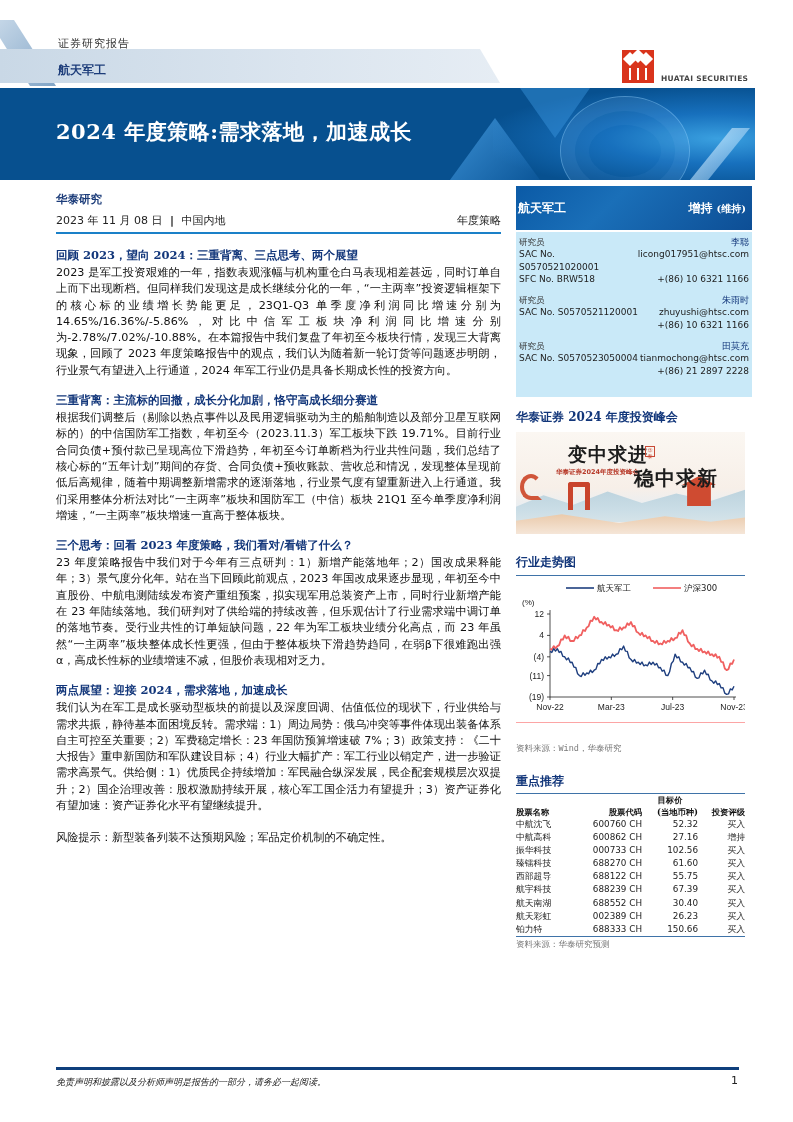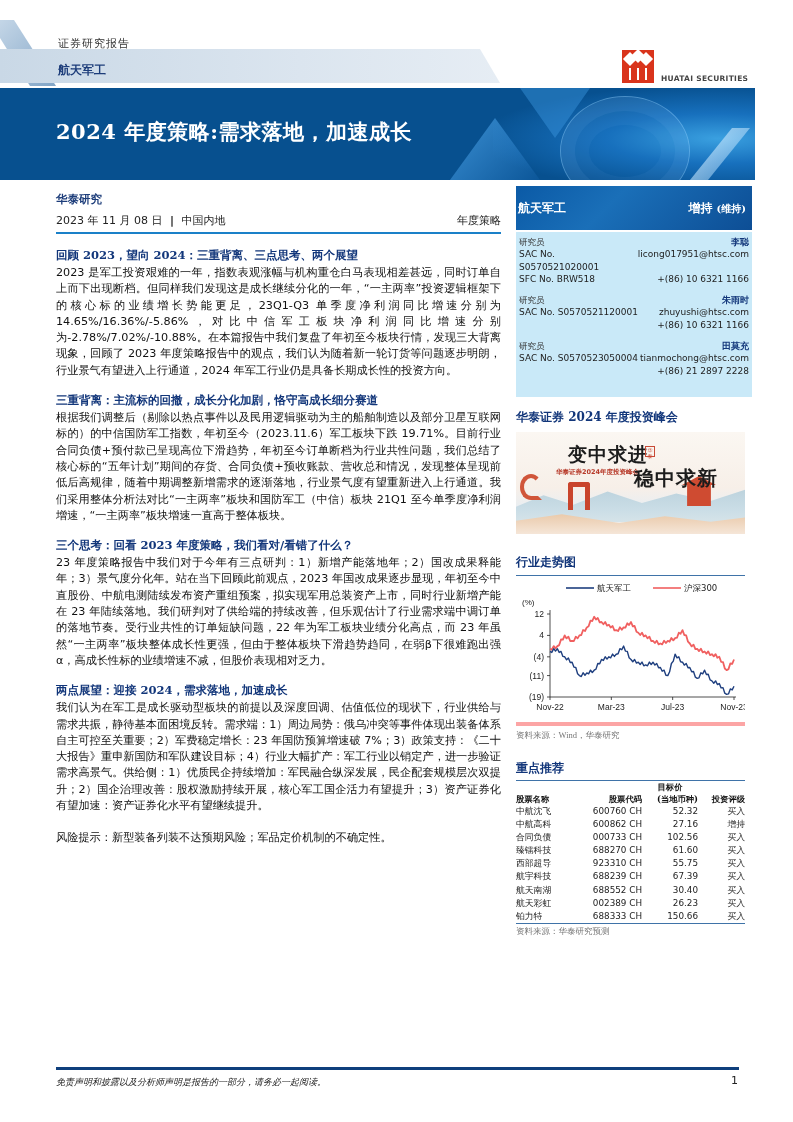--- a/index.html
+++ b/index.html
@@ -42,38 +42,38 @@
   
   .right { position: absolute; left: 516px; top: 186px; width: 236px; }
   .rating-bar { height: 44px; background: linear-gradient(135deg, #0b5aa6 0%, #1a6fb8 40%, #0d4e95 100%); color: #fff; display: flex; justify-content: space-between; align-items: center; padding: 0 6px 0 2px; font-weight: bold; font-size: 12px; font-family: "DejaVu Serif", serif; }
   .rating-bar .r { font-size: 12px; }
   .rating-bar .r small { font-size: 10px; margin-left: 4px; }
   .analysts { background: #c9e9f8; padding: 4px 3px 20px 3px; margin-top: 2px; font-size: 9px; color: #222; }
   .analyst { margin-bottom: 9px; }
   .analyst:last-child { margin-bottom: 0; }
   .analyst .row { display: flex; justify-content: space-between; line-height: 12.3px; }
   .analyst .lbl { font-size: 8.5px; color: #333; font-family: "DejaVu Serif", serif; }
-  .analyst .name { font-weight: bold; color: #12367a; font-family: "DejaVu Serif", serif; }
+  .analyst .name { font-weight: normal; color: #12367a; font-family: "DejaVu Serif", serif; }
 
   .summit-title { margin-top: 12px; font-size: 12px; font-weight: bold; color: #12367a; font-family: "DejaVu Serif", serif; }
   .summit-img { margin-top: 6px; width: 229px; height: 102px; position: relative; overflow: hidden; background: linear-gradient(180deg, #fbf7f2 0%, #f7efe8 55%, #e8eef3 75%, #f3ece6 100%); }
   .summit-img .m1 { position: absolute; left: 0; bottom: 12px; width: 229px; height: 38px; background: linear-gradient(180deg, #a9c8d8, #cfe1e8); clip-path: polygon(0 60%, 12% 30%, 25% 55%, 40% 20%, 55% 50%, 70% 25%, 85% 45%, 100% 15%, 100% 100%, 0 100%); opacity:.8; }
   .summit-img .m2 { position: absolute; left: 0; bottom: 0; width: 229px; height: 22px; background: linear-gradient(180deg, #e9c7a6, #f5e6d8); clip-path: polygon(0 40%, 20% 10%, 45% 50%, 65% 20%, 85% 45%, 100% 25%, 100% 100%, 0 100%); }
   .summit-img .arch { position: absolute; left: 52px; top: 50px; width: 22px; height: 28px; border: 5px solid #c9442c; border-bottom: none; border-radius: 3px 3px 0 0; }
   .summit-img .temple { position: absolute; left: 166px; top: 44px; width: 34px; height: 30px; background: #cf4b31; clip-path: polygon(50% 0, 100% 30%, 85% 30%, 85% 100%, 15% 100%, 15% 30%, 0 30%); }
   .summit-img .big1 { position: absolute; left: 52px; top: 10px; font-size: 19px; font-weight: bold; color: #1c1c1c; font-family: "DejaVu Serif", serif; letter-spacing: 1px; }
   .summit-img .big2 { position: absolute; left: 118px; top: 33px; font-size: 20px; font-weight: bold; color: #1c1c1c; font-family: "DejaVu Serif", serif; letter-spacing: 1px; }
   .summit-img .sub { position: absolute; left: 40px; top: 36px; font-size: 6.5px; color: #b73a2a; font-weight: bold; }
   .summit-img .seal { position: absolute; left: 129px; top: 14px; width: 10px; height: 11px; border: 1px solid #c94a36; font-size: 5px; color: #c94a36; text-align: center; }
   .summit-img .dragon { position: absolute; left: 4px; top: 42px; width: 22px; height: 26px; border: 4px solid #d0553a; border-radius: 50% 50% 0 50%; border-right-color: transparent; }
 
   .trend-title { margin-top: 20px; font-size: 12px; font-weight: bold; color: #12367a; padding-bottom: 4px; border-bottom: 1px solid #3f73a8; width: 229px; font-family: "DejaVu Serif", serif; }
   .chart { position: relative; width: 229px; height: 142px; margin-top: 2px; }
   .chart svg { position: absolute; left: 0; top: 0; }
-  .src { font-size: 8.5px; color: #777; padding-top: 4px; border-top: 4px solid #fca5a5; width: 229px; margin-top: 2px; font-family: Liberation Serif, serif; }
+  .src { font-size: 8.5px; color: #777; padding-top: 20px; border-top: 1px solid #fca5a5; width: 229px; margin-top: 2px; font-family: Liberation Mono, monospace; }
 
   .recs-title { margin-top: 18px; font-size: 12px; font-weight: bold; color: #12367a; padding-bottom: 3px; border-bottom: 1px solid #3f73a8; width: 229px; font-family: "DejaVu Serif", serif; }
   table.recs { width: 229px; border-collapse: collapse; font-size: 8.8px; }
   table.recs th { font-weight: bold; font-size: 8.3px; color: #111; padding: 0; line-height: 12px; font-family: "DejaVu Serif", serif; }
   table.recs td { padding: 0; line-height: 13.1px; color: #222; margin-left: 48px; }
   table.recs .c1 { text-align: left; width: 60px; font-family: "DejaVu Serif", serif; }
   table.recs .c2 { text-align: right; width: 66px; }
   table.recs .c3 { text-align: right; width: 56px; }
   table.recs .c4 { text-align: right; font-family: "DejaVu Serif", serif; }
   table.recs tbody tr:last-child td { border-bottom: 1px solid #3f73a8; }
@@ -126,21 +126,21 @@
     </span>
     <span class="type">年度策略</span>
   </div>
 
   <div class="sec">
     <h3>回顾 2023，望向 2024：三重背离、三点思考、两个展望</h3>
     <p>2023 是军工投资艰难的一年，指数表观涨幅与机构重仓白马表现相差甚远，同时订单自上而下出现断档。但同样我们发现这是成长继续分化的一年，“一主两率”投资逻辑框架下的核心标的业绩增长势能更足，23Q1-Q3 单季度净利润同比增速分别为 14.65%/16.36%/-5.86%，对比中信军工板块净利润同比增速分别为-2.78%/7.02%/-10.88%。在本篇报告中我们复盘了年初至今板块行情，发现三大背离现象，回顾了 2023 年度策略报告中的观点，我们认为随着新一轮订货等问题逐步明朗，行业景气有望进入上行通道，2024 年军工行业仍是具备长期成长性的投资方向。</p>
   </div>
   <div class="sec">
     <h3>三重背离：主流标的回撤，成长分化加剧，恪守高成长细分赛道</h3>
-    <p>根据我们调整后（剔除以热点事件以及民用逻辑驱动为主的船舶制造以及部分卫星互联网标的）的中信国防军工指数，年初至今（2023.11.6）军工板块下跌 19.71%。目前行业合同负债+预付款已呈现高位下滑趋势，年初至今订单断档为行业共性问题，我们总结了核心标的“五年计划”期间的存货、合同负债+预收账款、营收总和情况，发现整体呈现前低后高规律，随着中期调整新增需求的逐渐落地，行业景气度有望重新进入上行通道。我们采用整体分析法对比“一主两率”板块和国防军工（中信）板块 21Q1 至今单季度净利润增速，“一主两率”板块增速一直高于整体板块。</p>
+    <p>根据我们调整后（剔除以热点事件以及民用逻辑驱动为主的船舶制造以及部分卫星互联网标的）的中信国防军工指数，年初至今（2023.11.3）军工板块下跌 19.71%。目前行业合同负债+预付款已呈现高位下滑趋势，年初至今订单断档为行业共性问题，我们总结了核心标的“五年计划”期间的存货、合同负债+预收账款、营收总和情况，发现整体呈现前低后高规律，随着中期调整新增需求的逐渐落地，行业景气度有望重新进入上行通道。我们采用整体分析法对比“一主两率”板块和国防军工（中信）板块 21Q1 至今单季度净利润增速，“一主两率”板块增速一直高于整体板块。</p>
   </div>
   <div class="sec">
     <h3>三个思考：回看 2023 年度策略，我们看对/看错了什么？</h3>
     <p>23 年度策略报告中我们对于今年有三点研判：1）新增产能落地年；2）国改成果释能年；3）景气度分化年。站在当下回顾此前观点，2023 年国改成果逐步显现，年初至今中直股份、中航电测陆续发布资产重组预案，拟实现军用总装资产上市，同时行业新增产能在 23 年陆续落地。我们研判对了供给端的持续改善，但乐观估计了行业需求端中调订单的落地节奏。受行业共性的订单短缺问题，22 年为军工板块业绩分化高点，而 23 年虽然“一主两率”板块整体成长性更强，但由于整体板块下滑趋势趋同，在弱β下很难跑出强α，高成长性标的业绩增速不减，但股价表现相对乏力。</p>
   </div>
   <div class="sec">
     <h3>两点展望：迎接 2024，需求落地，加速成长</h3>
     <p>我们认为在军工是成长驱动型板块的前提以及深度回调、估值低位的现状下，行业供给与需求共振，静待基本面困境反转。需求端：1）周边局势：俄乌冲突等事件体现出装备体系自主可控至关重要；2）军费稳定增长：23 年国防预算增速破 7%；3）政策支持：《二十大报告》重申新国防和军队建设目标；4）行业大幅扩产：军工行业以销定产，进一步验证需求高景气。供给侧：1）优质民企持续增加：军民融合纵深发展，民企配套规模层次双提升；2）国企治理改善：股权激励持续开展，核心军工国企活力有望提升；3）资产证券化有望加速：资产证券化水平有望继续提升。</p>
   </div>
   <div class="risk">风险提示：新型装备列装不达预期风险；军品定价机制的不确定性。</div>
@@ -267,34 +267,34 @@
           <td class="c3">52.32</td>
           <td class="c4">买入</td>
         </tr>
         <tr>
           <td class="c1">中航高科</td>
           <td class="c2">600862 CH</td>
           <td class="c3">27.16</td>
           <td class="c4">增持</td>
         </tr>
         <tr>
-          <td class="c1">合同负债</td>
+          <td class="c1">振华科技</td>
           <td class="c2">000733 CH</td>
           <td class="c3">102.56</td>
           <td class="c4">买入</td>
         </tr>
         <tr>
           <td class="c1">臻镭科技</td>
           <td class="c2">688270 CH</td>
           <td class="c3">61.60</td>
           <td class="c4">买入</td>
         </tr>
         <tr>
           <td class="c1">西部超导</td>
-          <td class="c2">923310 CH</td>
+          <td class="c2">688122 CH</td>
           <td class="c3">55.75</td>
           <td class="c4">买入</td>
         </tr>
         <tr>
           <td class="c1">航宇科技</td>
           <td class="c2">688239 CH</td>
           <td class="c3">67.39</td>
           <td class="c4">买入</td>
         </tr>
         <tr>

